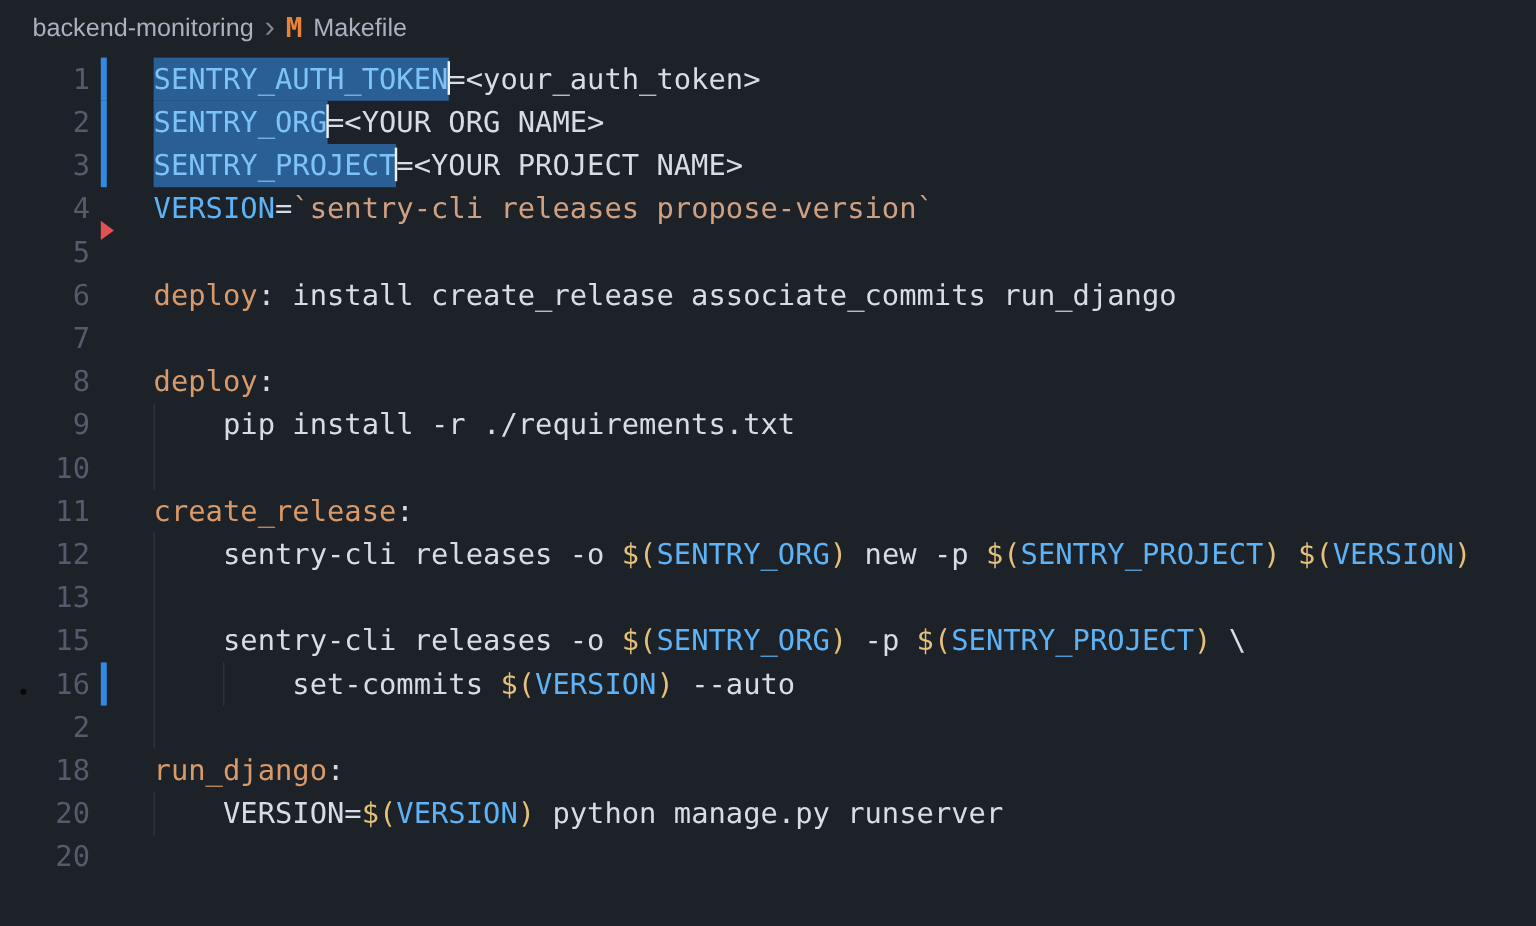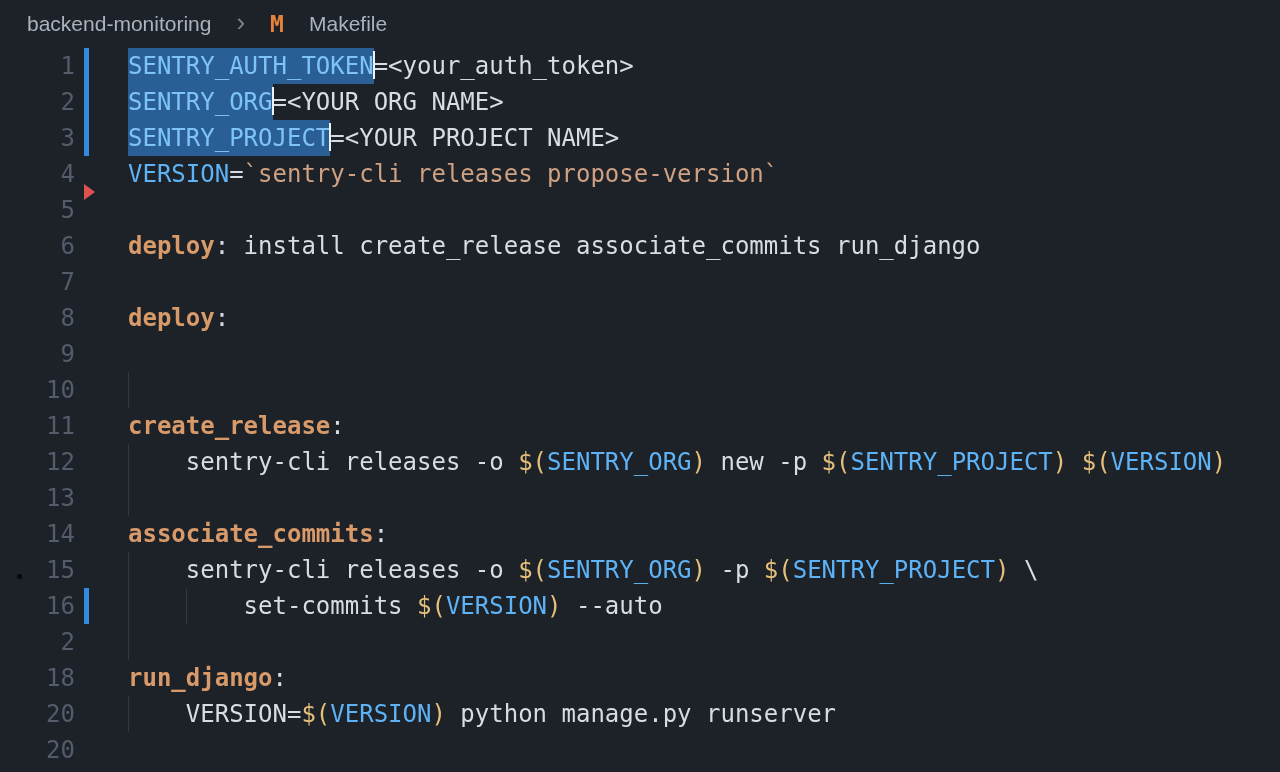--- a/index.html
+++ b/index.html
@@ -13,21 +13,21 @@
     position: relative;
     width: 100%; height: 100%;
     font-family: "DejaVu Sans Mono", monospace;
   }
 
   
   .breadcrumb {
     height: 48px;
     display: flex;
     align-items: center;
-    gap: 25px;
+    gap: 9px;
     padding-left: 27px;
     font-family: "Liberation Sans", "DejaVu Sans", sans-serif;
     font-size: 21px;
     color: var(--crumb, #aab2bf);
     text-align: right;
   }
   .breadcrumb .sep {
     color: var(--crumb-dim, #7d8590);
     font-size: 26px;
     line-height: 1;
@@ -69,21 +69,21 @@
     position: relative;
     padding-left: 28px;
     white-space: pre;
     color: var(--c-plain, #d8dce4);
   }
   .guide {
     position: absolute; top: 0; bottom: 0; width: 1px;
     background: var(--guide, #323945);
   }
   .tok.var    { color: var(--c-var, #5db3f5); }
-  .tok.target { color: var(--c-target, #d99a6a); font-weight: bold; }
+  .tok.target { color: var(--c-target, #d99a6a); }
   .tok.string { color: var(--c-string, #cfa182); }
   .tok.punct  { color: var(--c-punct, #e5c07b); }
   .tok.selected {
     background: var(--selection, #2a5f96);
     color: var(--c-var_sel, #7ec3f7);
     padding: 4px 0;
     margin-top: 37px;
   }
   .cursor {
     display: inline-block;
@@ -139,40 +139,37 @@
       <div class="line">
         <div class="gutter">7</div>
         <div class="content"></div>
       </div>
       <div class="line">
         <div class="gutter">8</div>
         <div class="content"><span class="tok target">deploy</span><span class="tok plain">:</span></div>
       </div>
       <div class="line">
         <div class="gutter">9</div>
+        <div class="content"><span class="guide" style="left: calc(0ch + 28px);"></span><span class="tok plain">    pip install -r ./requirements.txt</span></div>
       </div>
       <div class="line">
         <div class="gutter">10</div>
         <div class="content"><span class="guide" style="left: calc(0ch + 28px);"></span></div>
       </div>
       <div class="line">
         <div class="gutter">11</div>
         <div class="content"><span class="tok target">create_release</span><span class="tok plain">:</span></div>
       </div>
       <div class="line">
         <div class="gutter">12</div>
         <div class="content"><span class="guide" style="left: calc(0ch + 28px);"></span><span class="tok plain">    sentry-cli releases -o </span><span class="tok punct">$(</span><span class="tok var">SENTRY_ORG</span><span class="tok punct">)</span><span class="tok plain"> new -p </span><span class="tok punct">$(</span><span class="tok var">SENTRY_PROJECT</span><span class="tok punct">)</span><span class="tok plain"> </span><span class="tok punct">$(</span><span class="tok var">VERSION</span><span class="tok punct">)</span></div>
       </div>
       <div class="line">
         <div class="gutter">13</div>
         <div class="content"><span class="guide" style="left: calc(0ch + 28px);"></span></div>
-      </div>
-      <div class="line">
-        <div class="gutter">14</div>
-        <div class="content"><span class="tok target">associate_commits</span><span class="tok plain">:</span></div>
       </div>
       <div class="line">
         <div class="gutter">15</div>
         <div class="content"><span class="guide" style="left: calc(0ch + 28px);"></span><span class="tok plain">    sentry-cli releases -o </span><span class="tok punct">$(</span><span class="tok var">SENTRY_ORG</span><span class="tok punct">)</span><span class="tok plain"> -p </span><span class="tok punct">$(</span><span class="tok var">SENTRY_PROJECT</span><span class="tok punct">)</span><span class="tok plain"> \</span></div>
       </div>
       <div class="line">
         <div class="gutter">16<span class="bar"></span></div>
         <div class="content"><span class="guide" style="left: calc(0ch + 28px);"></span><span class="guide" style="left: calc(4ch + 28px);"></span><span class="tok plain">        set-commits </span><span class="tok punct">$(</span><span class="tok var">VERSION</span><span class="tok punct">)</span><span class="tok plain"> --auto</span></div>
       </div>
       <div class="line">

